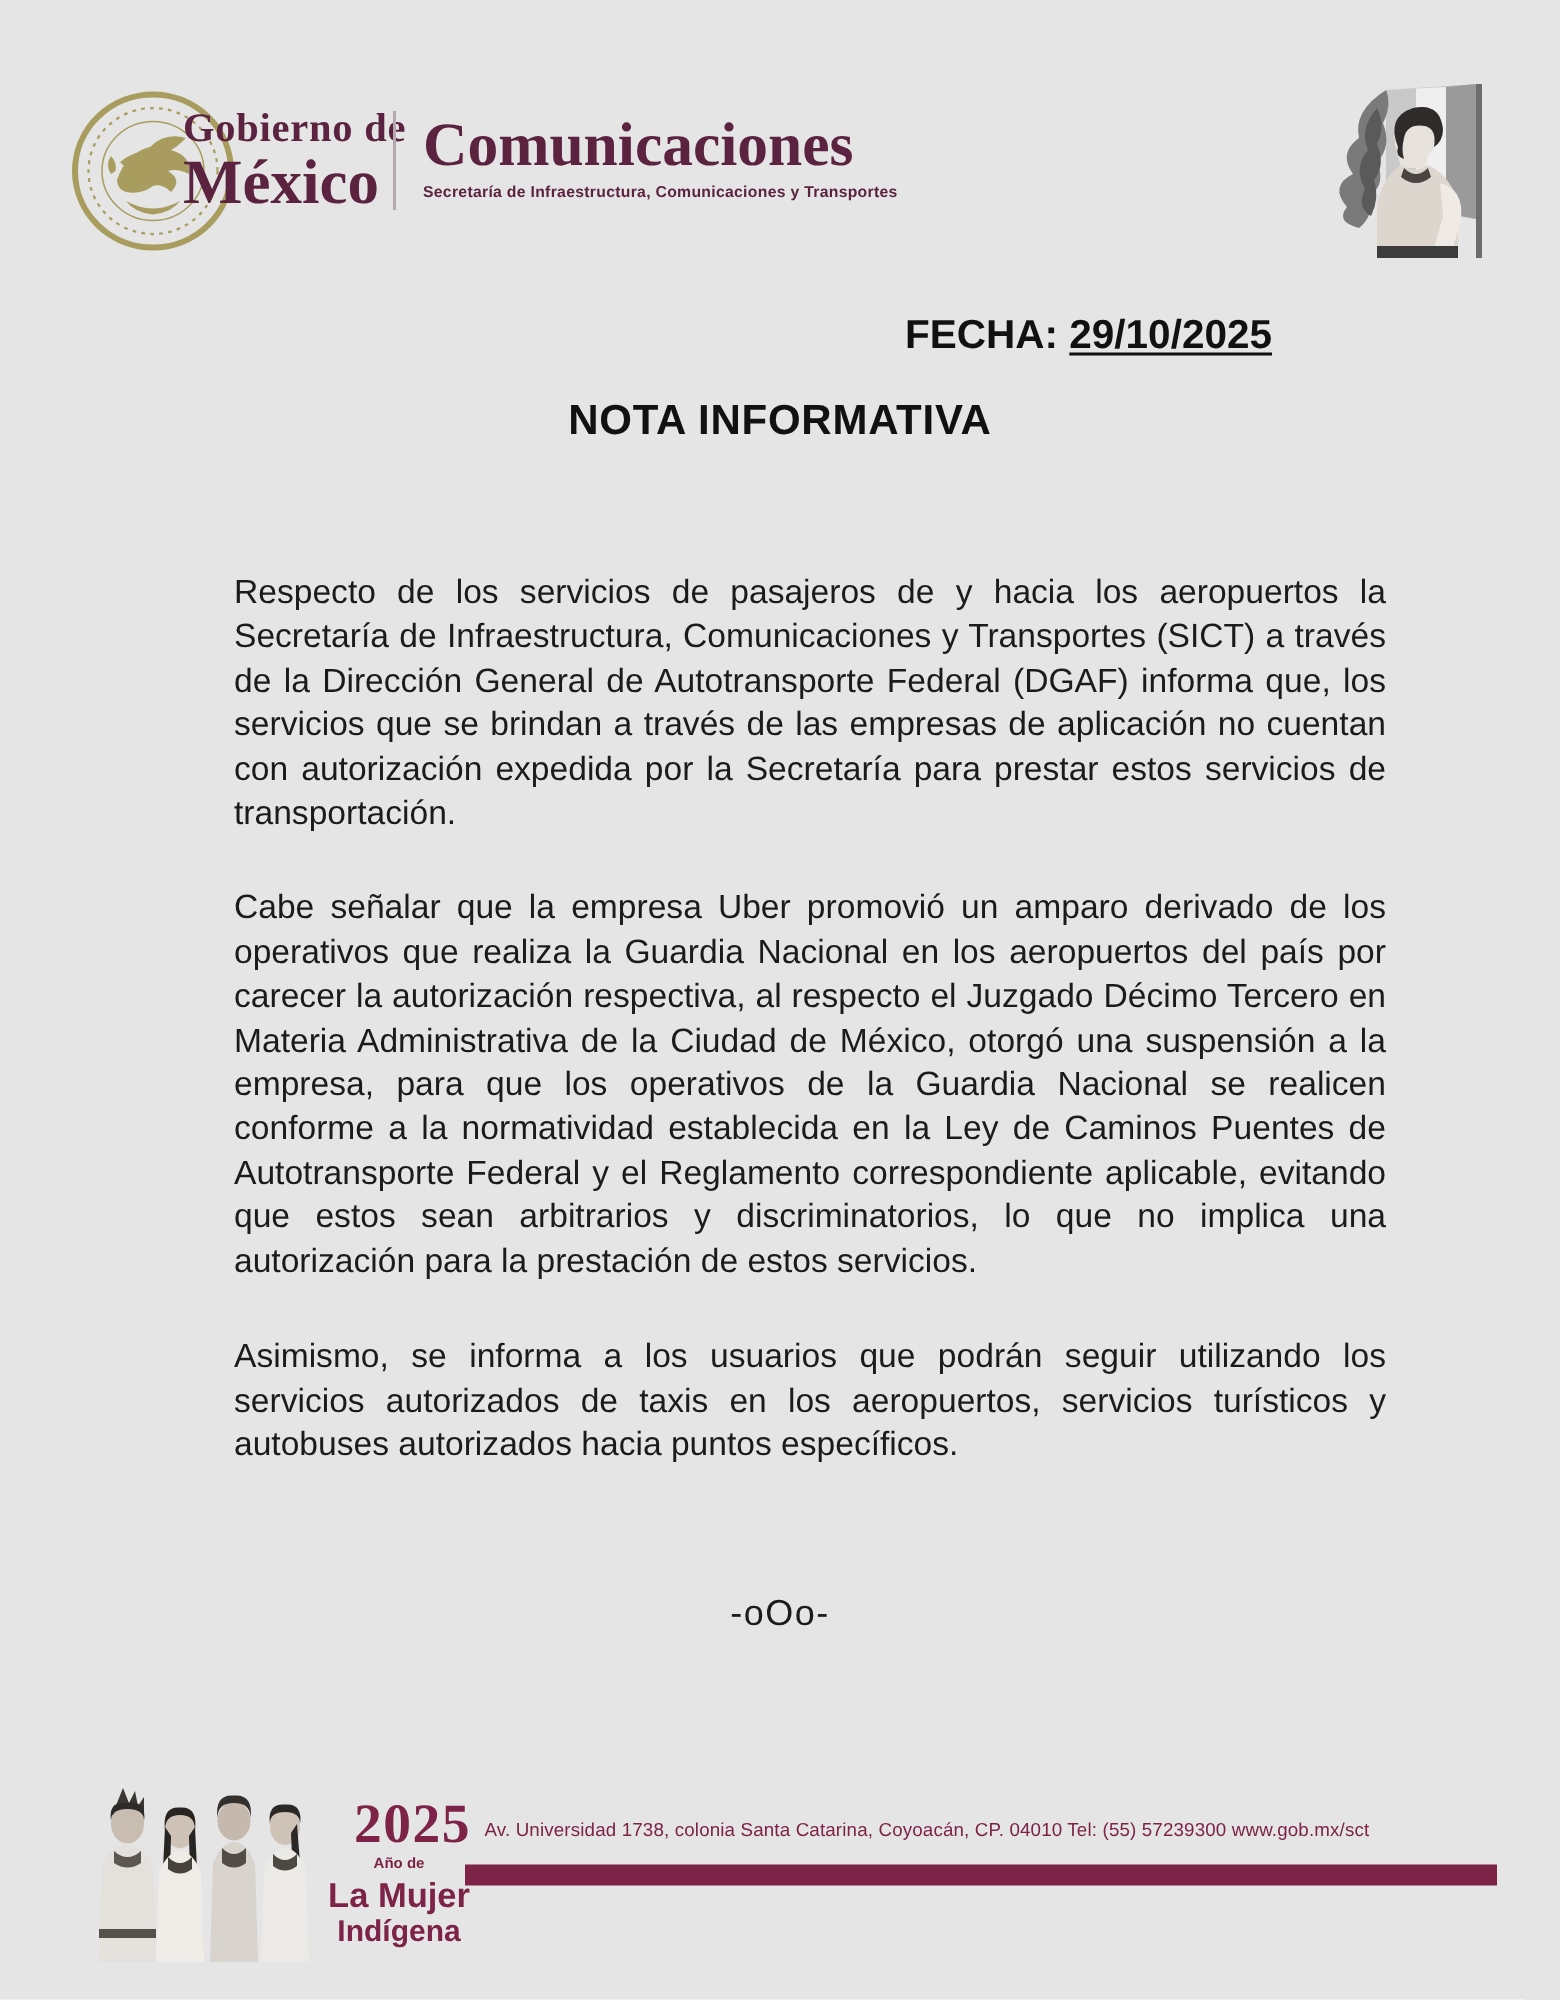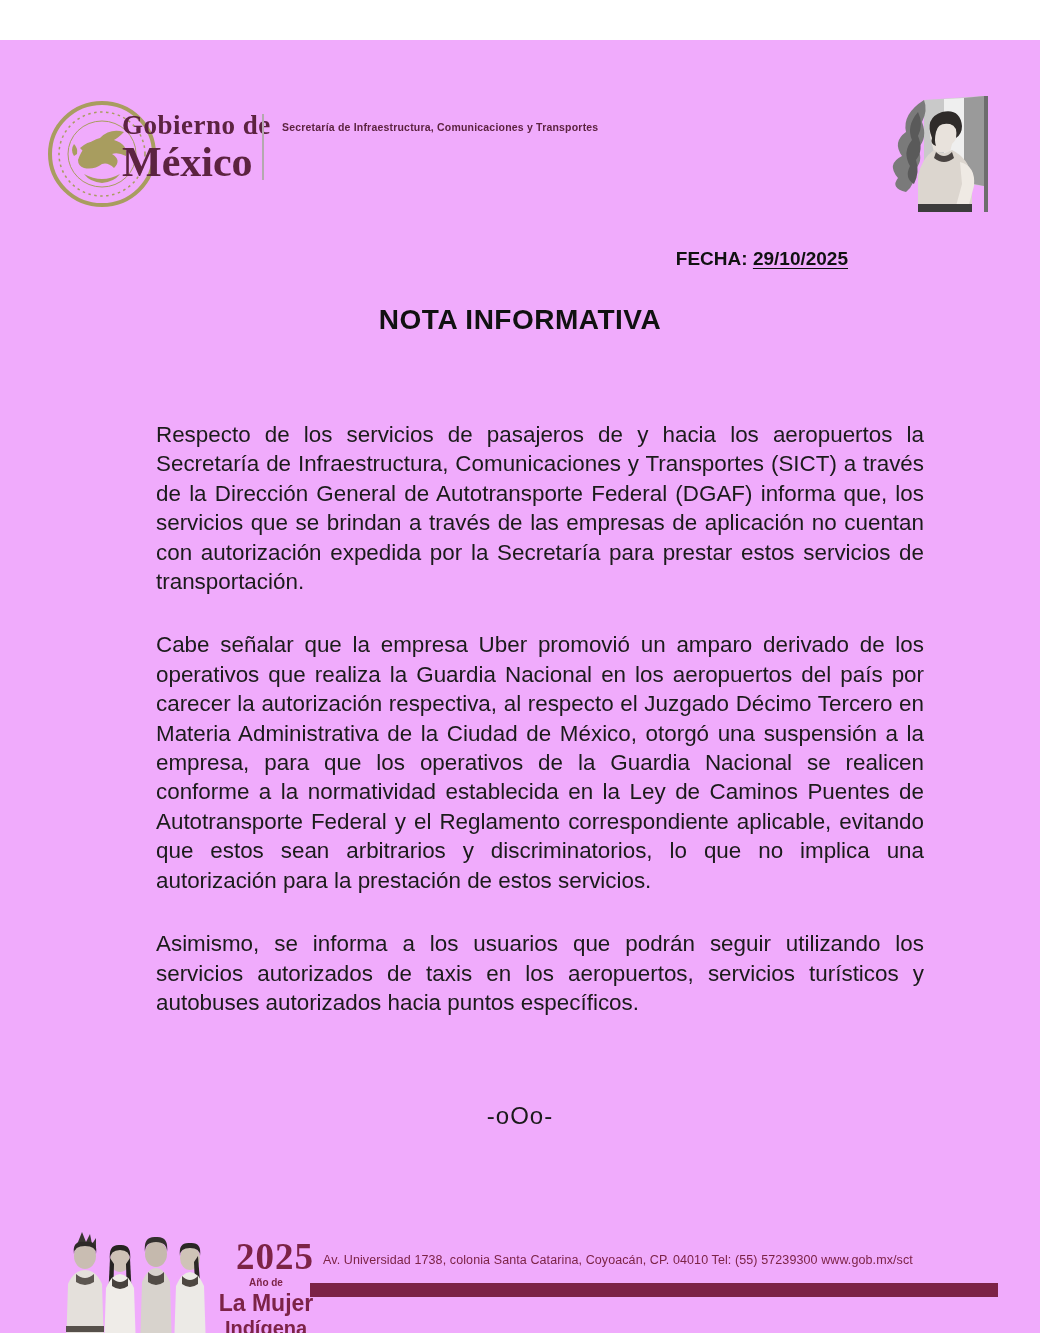--- a/index.html
+++ b/index.html
@@ -4,21 +4,21 @@
 <style>
   * { margin: 0; padding: 0; box-sizing: border-box; }
   html, body { background: #ffffff; }
   body {
     width: 1040px; height: 1333px;
     font-family: "Liberation Sans", sans-serif;
     color: #1b1b1b;
     position: relative;
     overflow: hidden;
   }
-  .page { position: absolute; inset: 0; background: #f0abfc; margin-top: 40px; }
+  .page { position: absolute; inset: 0; background: #e5e5e5; }
 
   
   .header { position: absolute; left: 0; top: 0; width: 100%; height: 190px; }
   .seal { position: absolute; left: 44px; top: 58px; width: 122px; height: 112px; }
   .gob-text {
     position: absolute; left: 122px; top: 72px;
     font-family: "Liberation Serif", serif; font-weight: bold;
     color: #5c2340; line-height: 1;
   }
   .gob-top { font-size: 27px; letter-spacing: 0.5px; }
@@ -34,21 +34,21 @@
   }
   .dep-sub {
     font-size: 10.5px; font-weight: bold; color: #5c2340;
     margin-top: 5px; letter-spacing: 0.2px; white-space: nowrap;
   }
   .corner-art { position: absolute; left: 872px; top: 52px; width: 132px; height: 124px; }
 
   
   .date-line {
     position: absolute; top: 208px; right: 192px;
-    font-size: 19px; font-weight: bold; color: #111;
+    font-size: 27px; font-weight: bold; color: #111;
   }
   .date-value { text-decoration: underline; text-underline-offset: 3px; }
   .doc-title {
     position: absolute; top: 264px; left: 0; width: 100%;
     text-align: center; font-size: 28px; font-weight: bold; color: #111;
     letter-spacing: 0.5px;
   }
   .doc-subtitle {
     position: absolute; top: 334px; left: 0; width: 100%;
     text-align: center; font-size: 19px; font-weight: bold; color: #111;
@@ -105,20 +105,21 @@
     </span>
 
     <div class="gob-text">
       <div class="gob-top">Gobierno de</div>
       <div class="gob-bottom">México</div>
     </div>
 
     <div class="header-divider"></div>
 
     <div class="dep-block">
+      <div class="dep-title">Comunicaciones</div>
       <div class="dep-sub">Secretaría de Infraestructura, Comunicaciones  y Transportes</div>
     </div>
 
     <span class="corner-art">
       <svg viewBox="0 0 132 124" width="132" height="124">
 
         <rect x="112" y="4" width="4" height="116" fill="#6d6d6d"></rect>
 
         <polygon points="52,8 112,4 112,94 52,86" fill="#c9c9c9"></polygon>
         <polygon points="72,7 92,6 92,90 72,88" fill="#efefef"></polygon>

